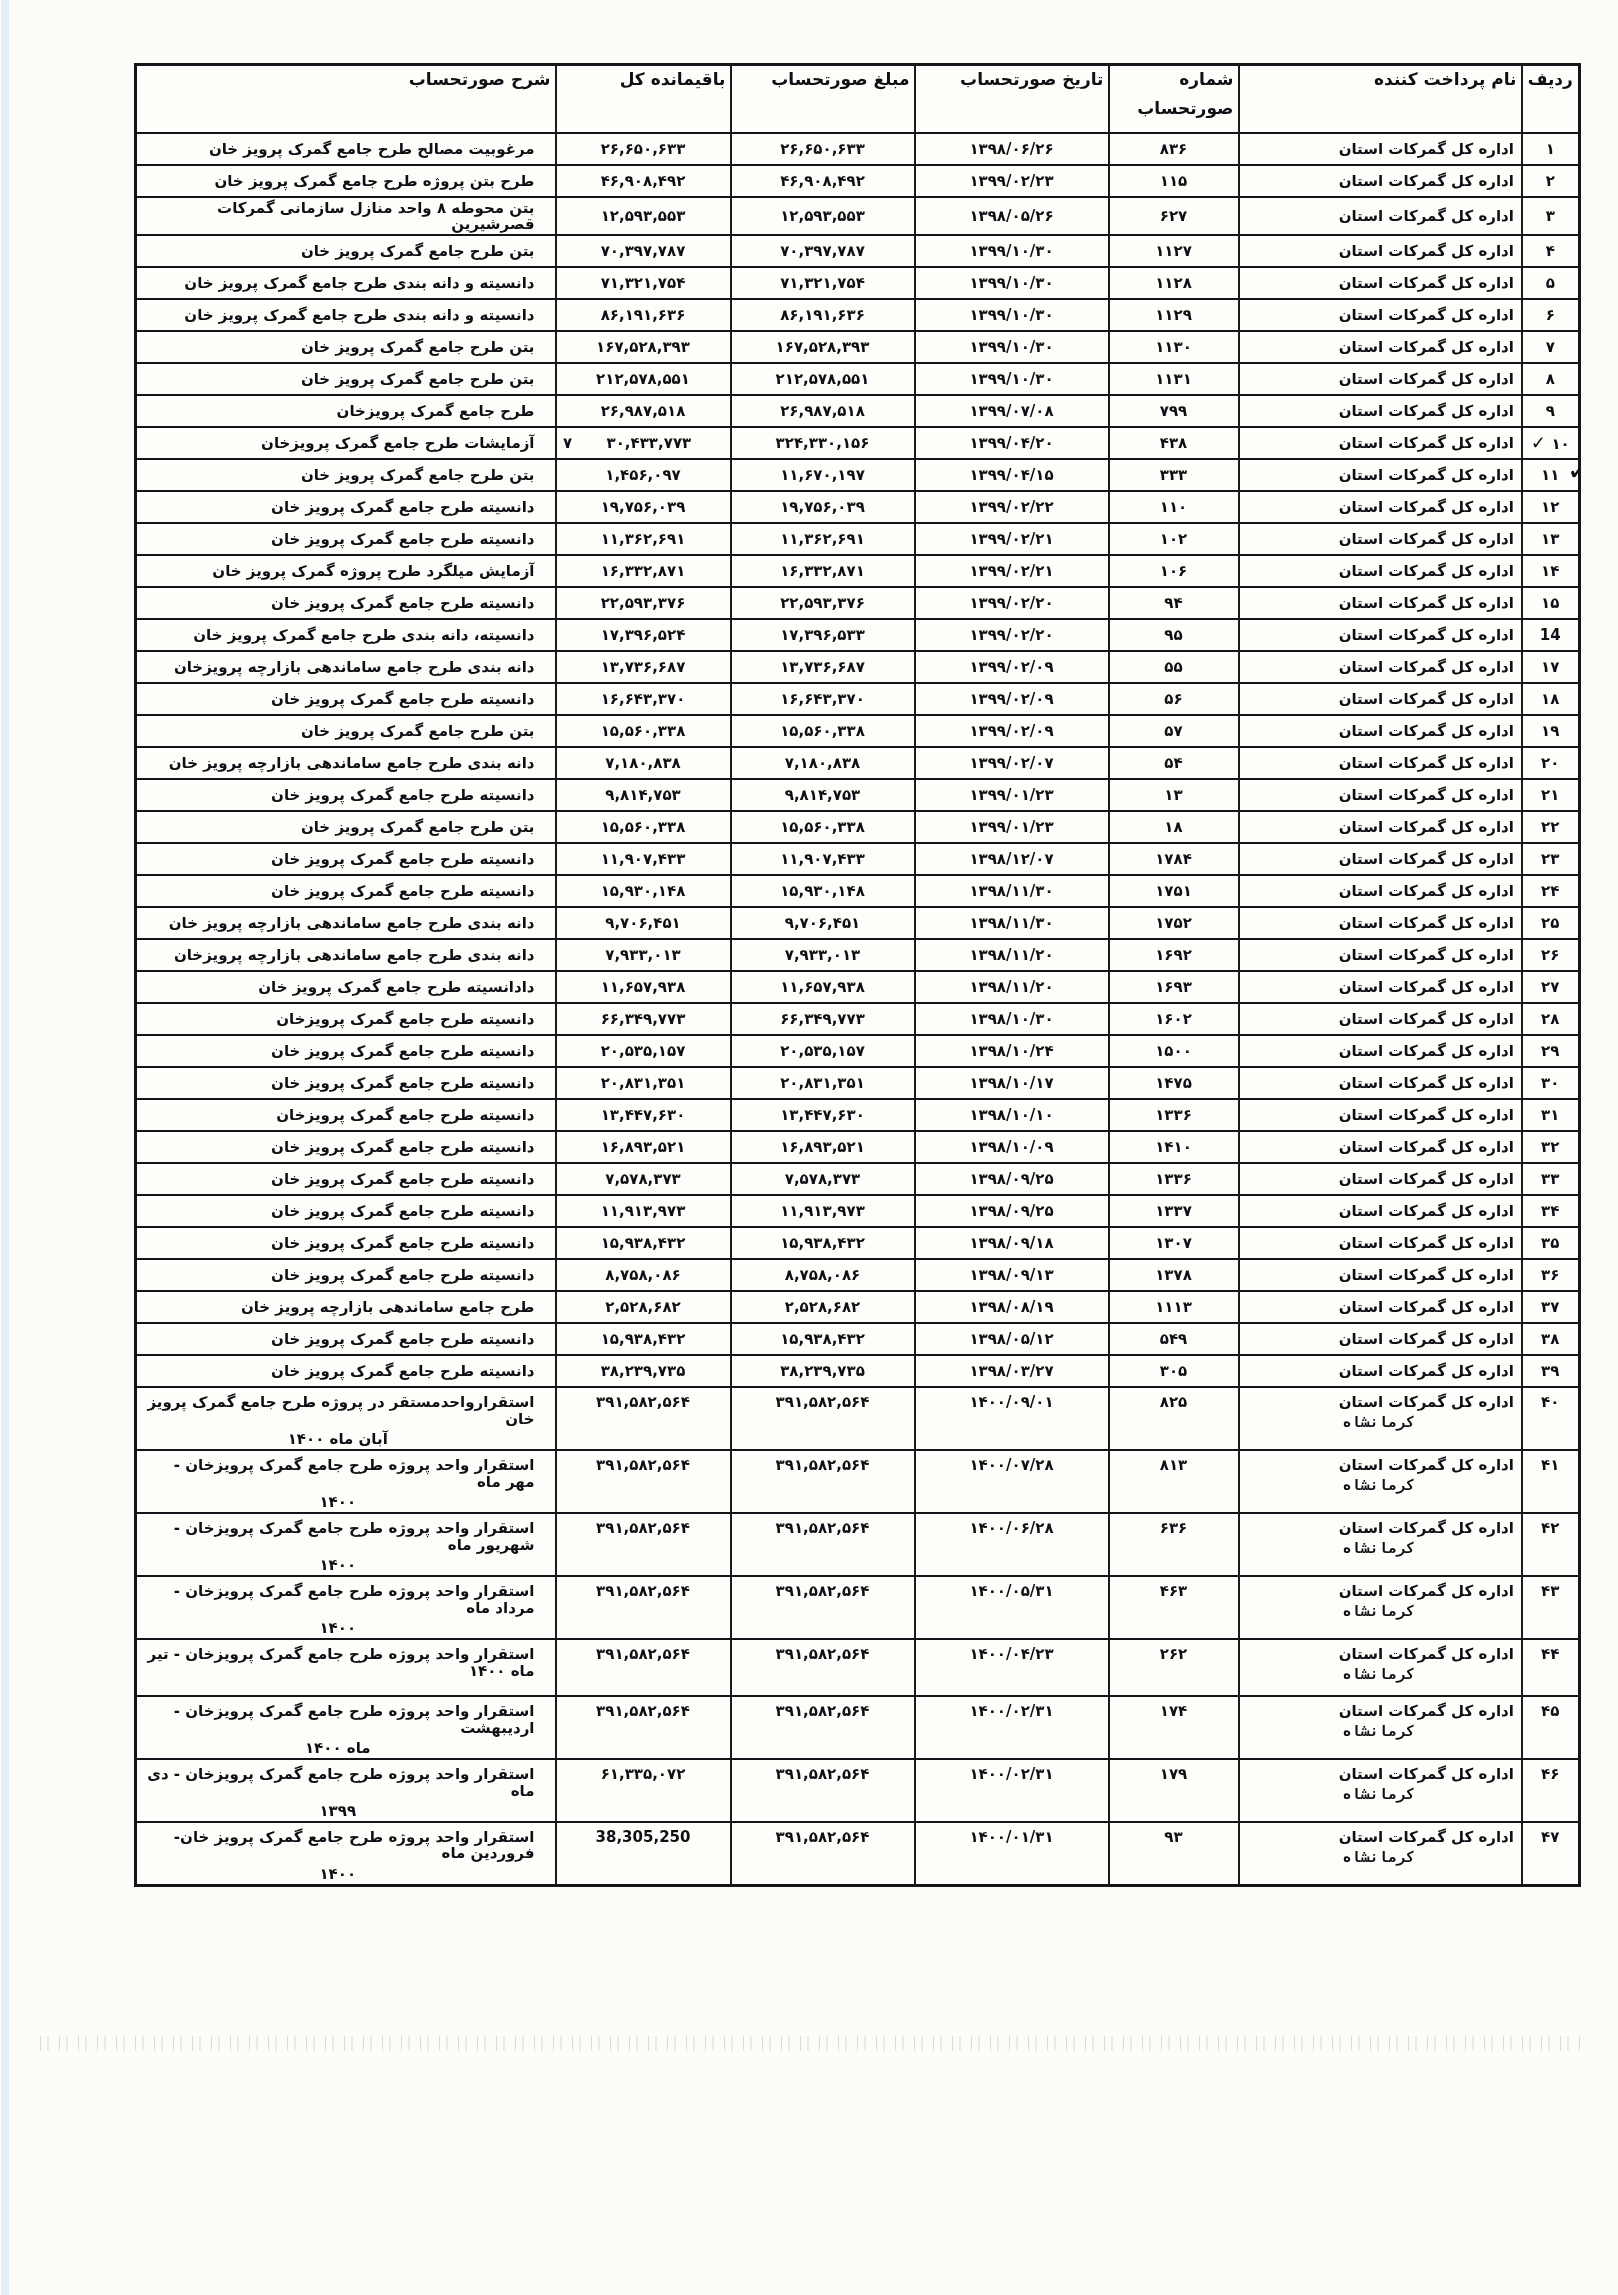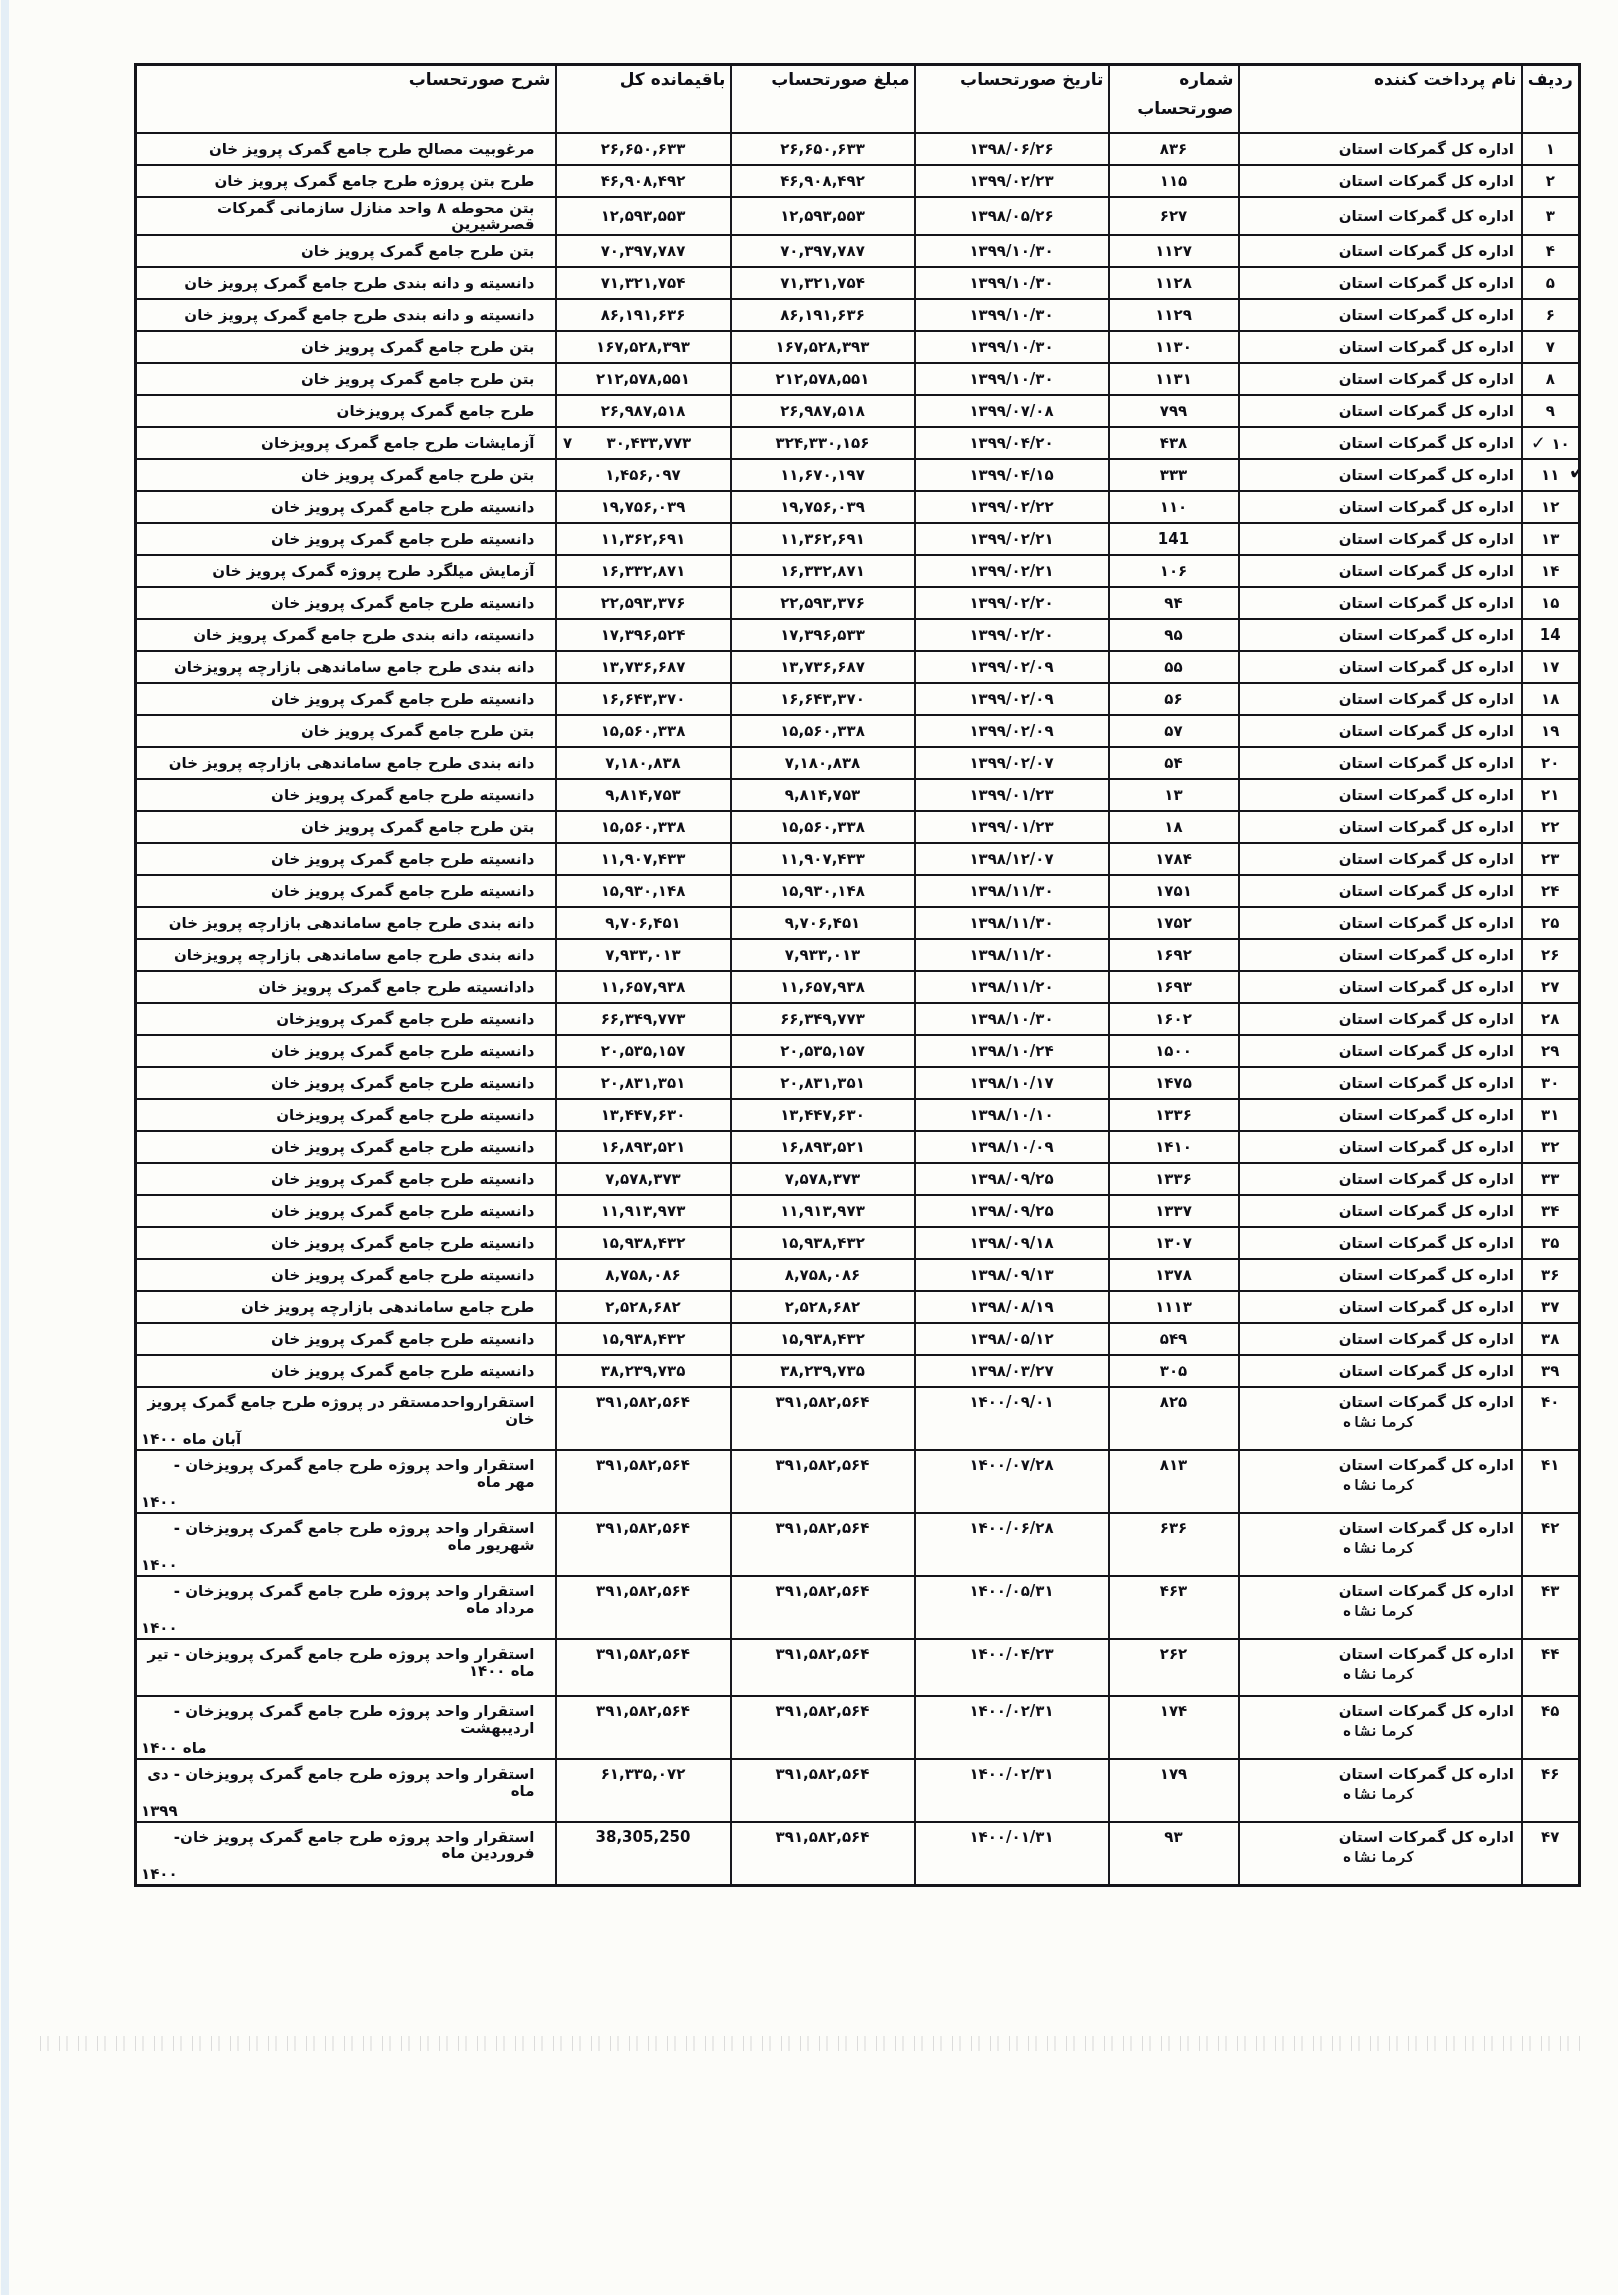--- a/index.html
+++ b/index.html
@@ -29,21 +29,21 @@
   }
   .invoice thead th.c-radif{text-align:center;}
   .invoice tbody td{font-size:15px;line-height:1.12;vertical-align:middle;}
   .invoice tbody tr{height:32px;}
   .invoice tbody tr.tall{height:57px;}
   .invoice tbody tr.tall td{vertical-align:top;padding-top:5.3px;}
   td.radif{text-align:center;position:relative;}
   td.num{text-align:center;white-space:nowrap;}
   td.payer{text-align:right;padding-right:6.6px;margin-left:8px;}
   td.desc{text-align:right;padding-right:20px;border-radius:8px;}
-  .line2{display:block;text-align:left;padding-top:4px;}
+  .line2{display:block;text-align:center;padding-top:4px;}
   .payer-line2{display:block;text-align:center;padding-top:5.3px;font-family:Liberation Mono, monospace;}
   .check-inline{font-size:18.4px;margin-right:5.3px;}
   .check-edge{position:absolute;top:-6.6px;right:-13px;font-size:29px;z-index:3;}
   .note{float:left;padding-left:2.6px;}
 </style>
 </head>
 <body>
 
 <div class="page">
   <div class="scan-edge"></div>
@@ -177,21 +177,21 @@
           <td class="payer"><span>اداره کل گمرکات استان</span></td>
           <td class="num">۱۱۰</td>
           <td class="num">۱۳۹۹/۰۲/۲۲</td>
           <td class="num">۱۹,۷۵۶,۰۳۹</td>
           <td class="num"><span>۱۹,۷۵۶,۰۳۹</span></td>
           <td class="desc"><span>دانسیته طرح جامع گمرک پرویز خان</span></td>
         </tr>
         <tr>
           <td class="radif"><span>۱۳</span></td>
           <td class="payer"><span>اداره کل گمرکات استان</span></td>
-          <td class="num">141</td>
+          <td class="num">۱۰۲</td>
           <td class="num">۱۳۹۹/۰۲/۲۱</td>
           <td class="num">۱۱,۳۶۲,۶۹۱</td>
           <td class="num"><span>۱۱,۳۶۲,۶۹۱</span></td>
           <td class="desc"><span>دانسیته طرح جامع گمرک پرویز خان</span></td>
         </tr>
         <tr>
           <td class="radif"><span>۱۴</span></td>
           <td class="payer"><span>اداره کل گمرکات استان</span></td>
           <td class="num">۱۰۶</td>
           <td class="num">۱۳۹۹/۰۲/۲۱</td>

